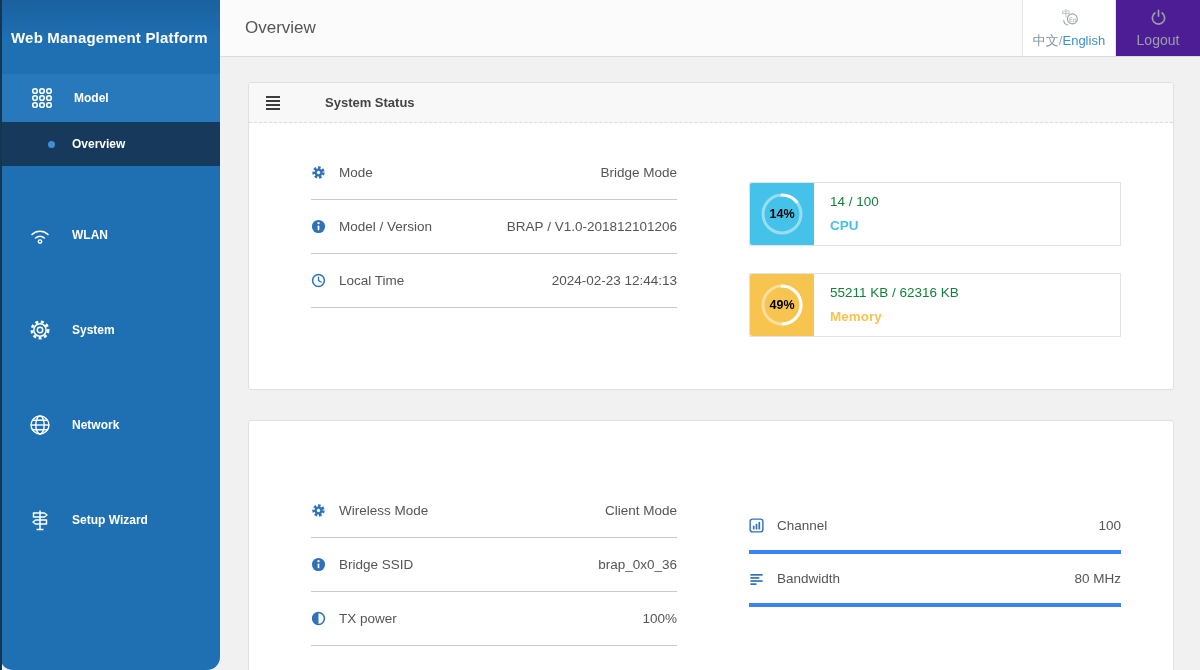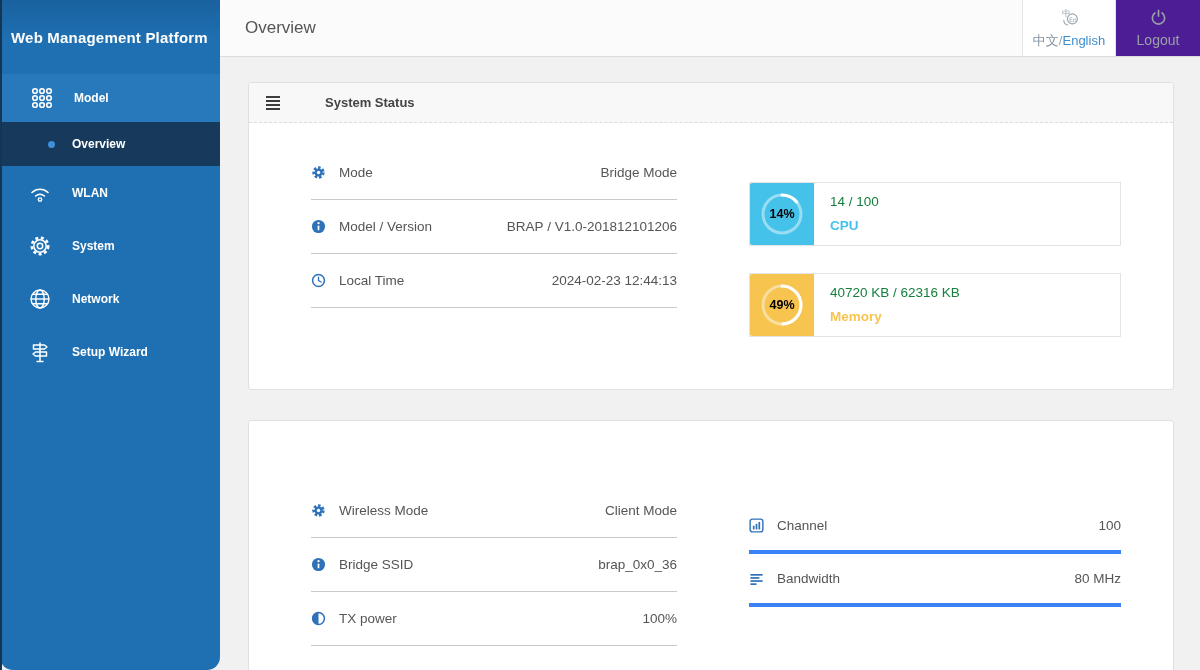--- a/index.html
+++ b/index.html
@@ -9,21 +9,21 @@
   
   .sidebar { position:absolute; left:0; top:0; width:220px; height:670px; background:#1f70b2; z-index:5;border-radius:13px; }
   .sidebar::before { content:""; position:absolute; left:0; top:0; width:2px; height:100%; background:#143652; }
   .logo { height:74px; display:flex; align-items:center; padding-left:11px;
           background:linear-gradient(180deg,#1a619e 0%, #1f70b2 55%);
           color:#fff; font-size:15px; font-weight:bold; letter-spacing:.2px; }
   .nav-section { height:48px; background:#2879bb; display:flex; align-items:center; padding-left:30px; cursor:pointer; }
   .nav-section .icon { width:26px; display:flex; }
   .nav-sub { height:44px; background:#16395c; display:flex; align-items:center; cursor:pointer; }
   .nav-dot { width:7px; height:7px; border-radius:50%; background:#4090d9; margin-left:48px; }
-  .nav-item { height:53px; display:flex; align-items:center; padding-left:28px; cursor:pointer; }
+  .nav-item { height:53px; display:flex; align-items:center; padding-left:28px; cursor:pointer;margin-top:42px; }
   .nav-item .icon { width:26px; display:flex; }
   .nav-label { color:#fff; font-size:12px; font-weight:bold; margin-left:18px; }
   .nav-sub .nav-label { margin-left:17px; }
 
   
   .topbar { position:absolute; left:220px; top:0; width:980px; height:57px; background:#fbfbfb;
             border-bottom:1px solid #dcdcdc; z-index:4; }
   .page-title { position:absolute; left:25px; top:50%; transform:translateY(-50%); font-size:17px; color:#555; }
   .lang-btn { position:absolute; right:84px; top:0; width:94px; height:56px;
               border-left:1px solid #e4e4e4; border-right:1px solid #e4e4e4;
@@ -235,21 +235,21 @@
 
       <div class="gauge-card">
         <div class="gauge-square" style="background-color: rgb(246, 196, 79);">
           <svg width="48" height="48" viewBox="0 0 48 48" fill="none">
             <circle cx="24" cy="24" r="19" stroke="rgba(255,255,255,0.45)" stroke-width="3"></circle>
             <circle class="arc" cx="24" cy="24" r="19" stroke="#fff" stroke-width="3" stroke-linecap="round" transform="rotate(-90 24 24)" stroke-dasharray="58.49645520984194 119.38052083641213"></circle>
           </svg>
           <span class="gauge-pct">49%</span>
         </div>
         <div class="gauge-text">
-          <div class="gauge-detail">40720 KB / 62316 KB</div>
+          <div class="gauge-detail">55211 KB / 62316 KB</div>
           <div class="gauge-label" style="color: rgb(246, 196, 79);">Memory</div>
         </div>
       </div>
     </div>
   </section>
 
   <section class="panel panel-2">
 
     <div class="rows rows-left">
       <div class="row">

